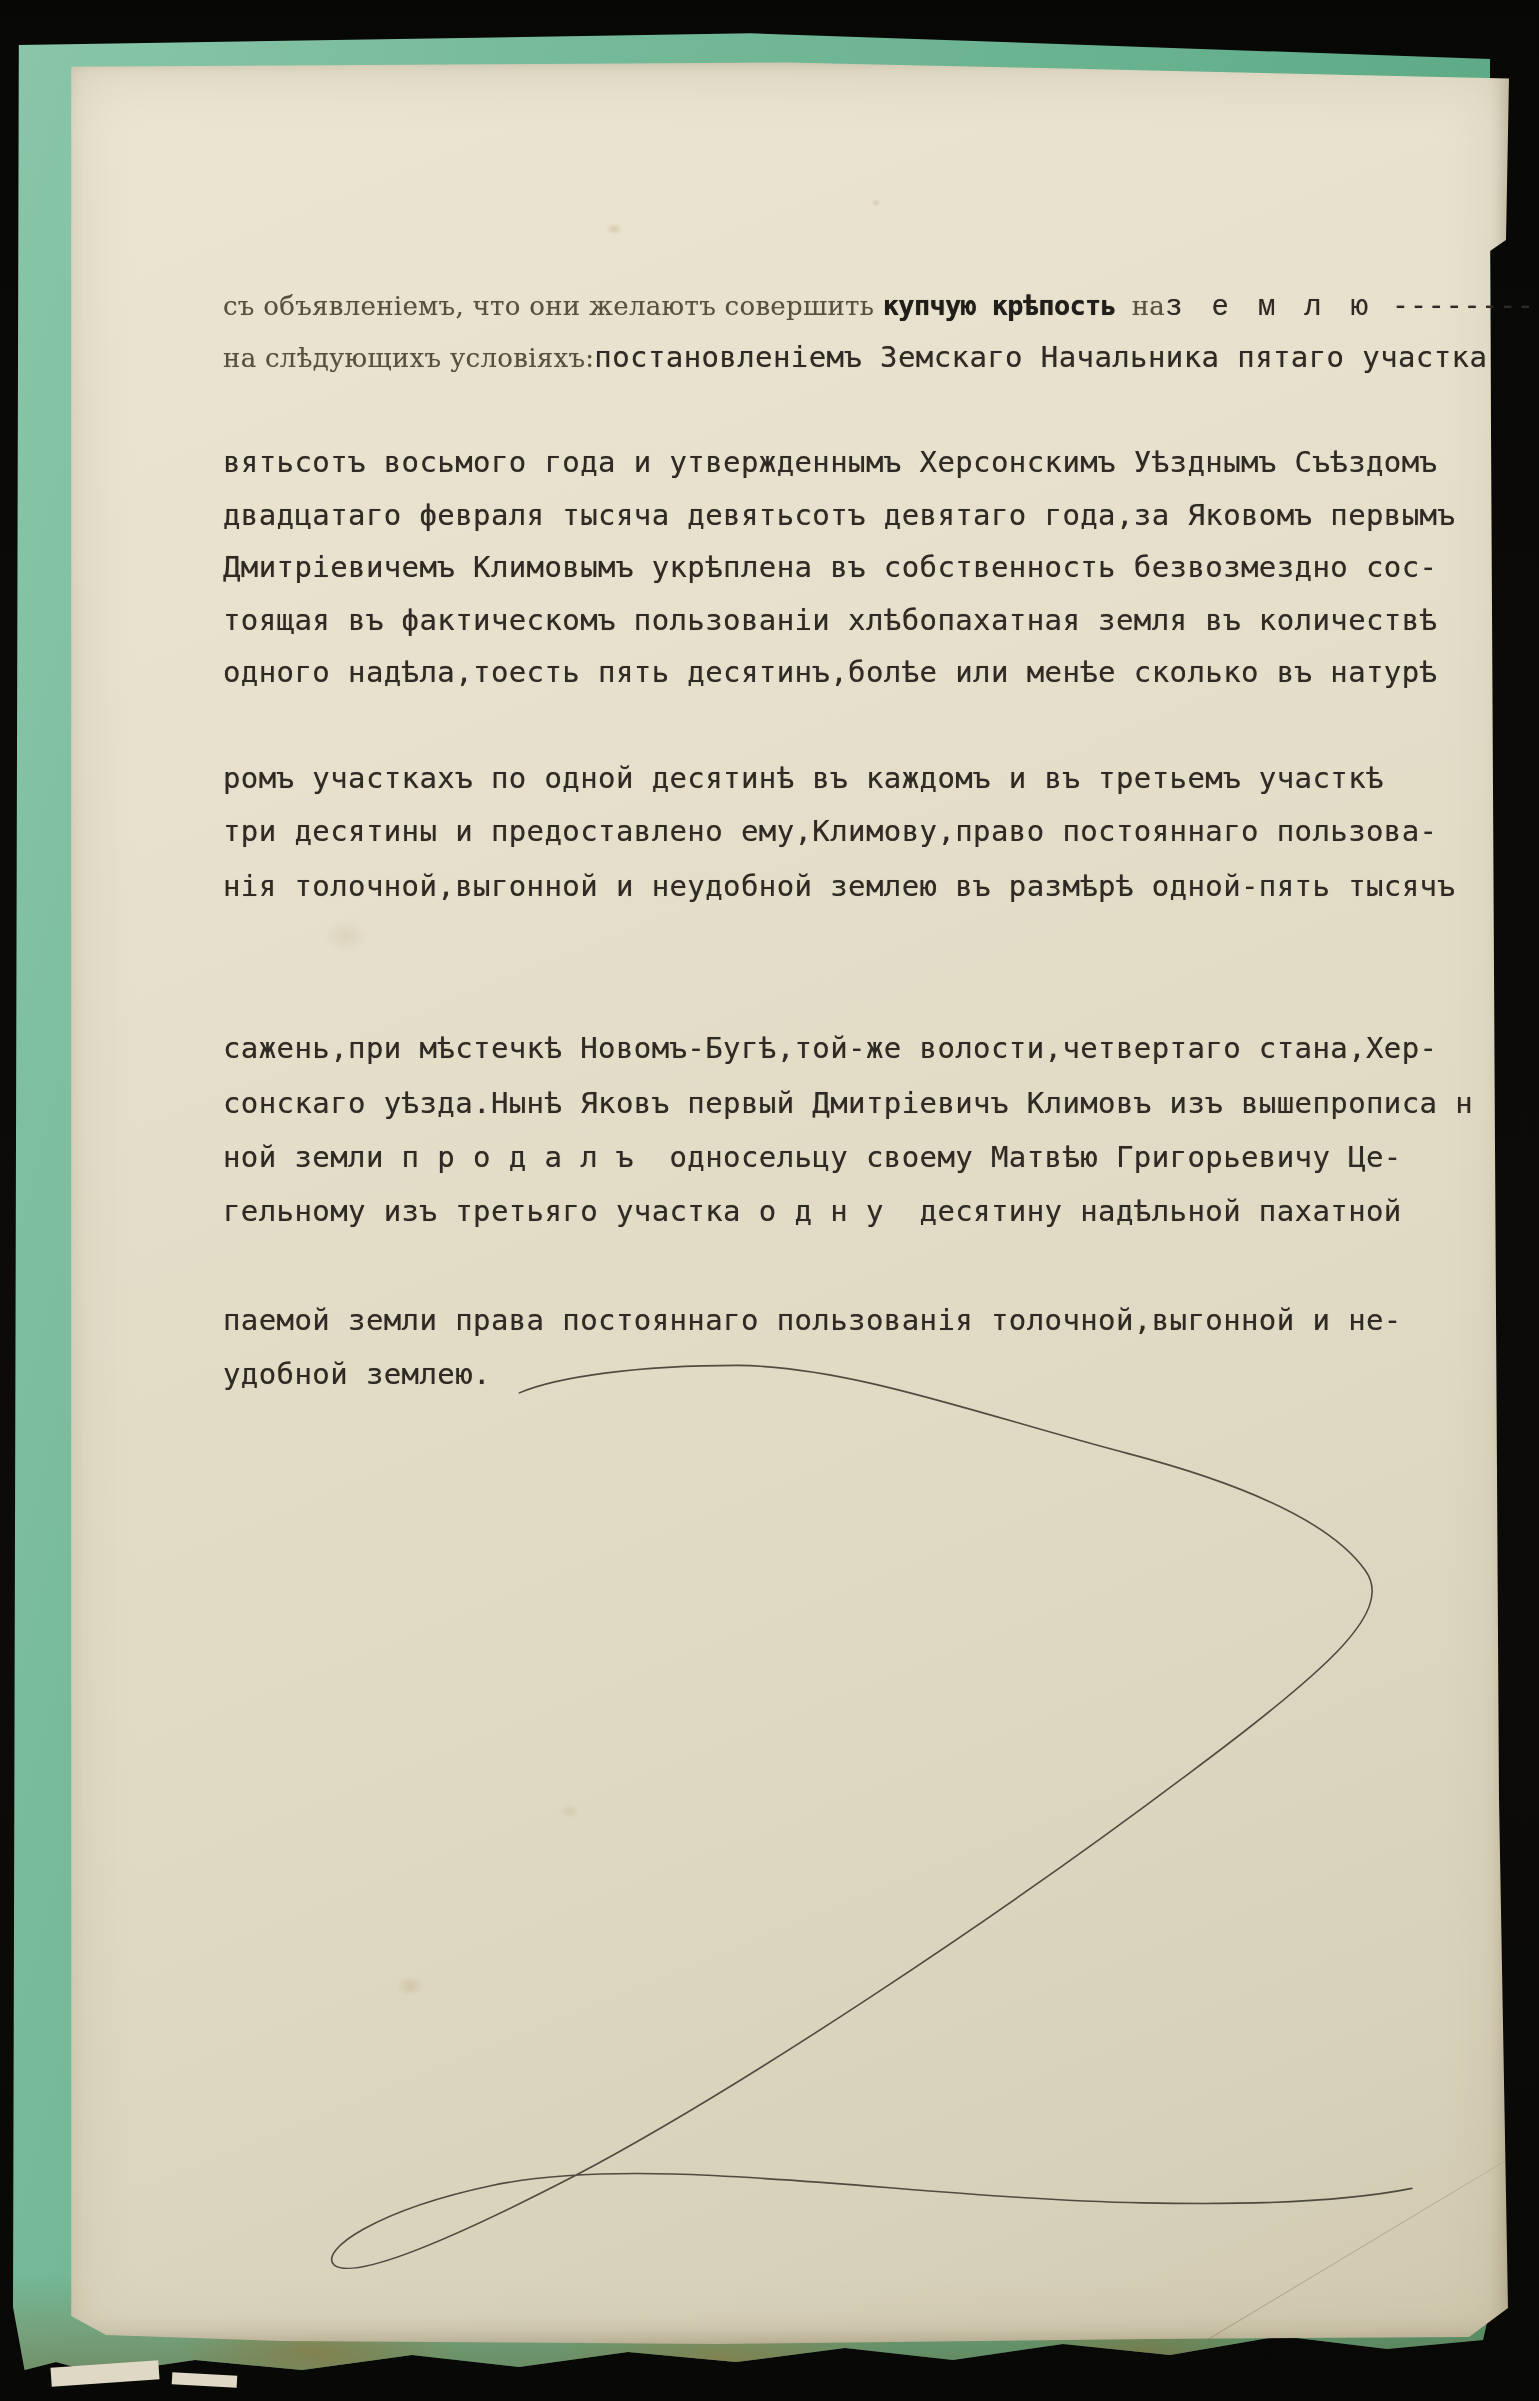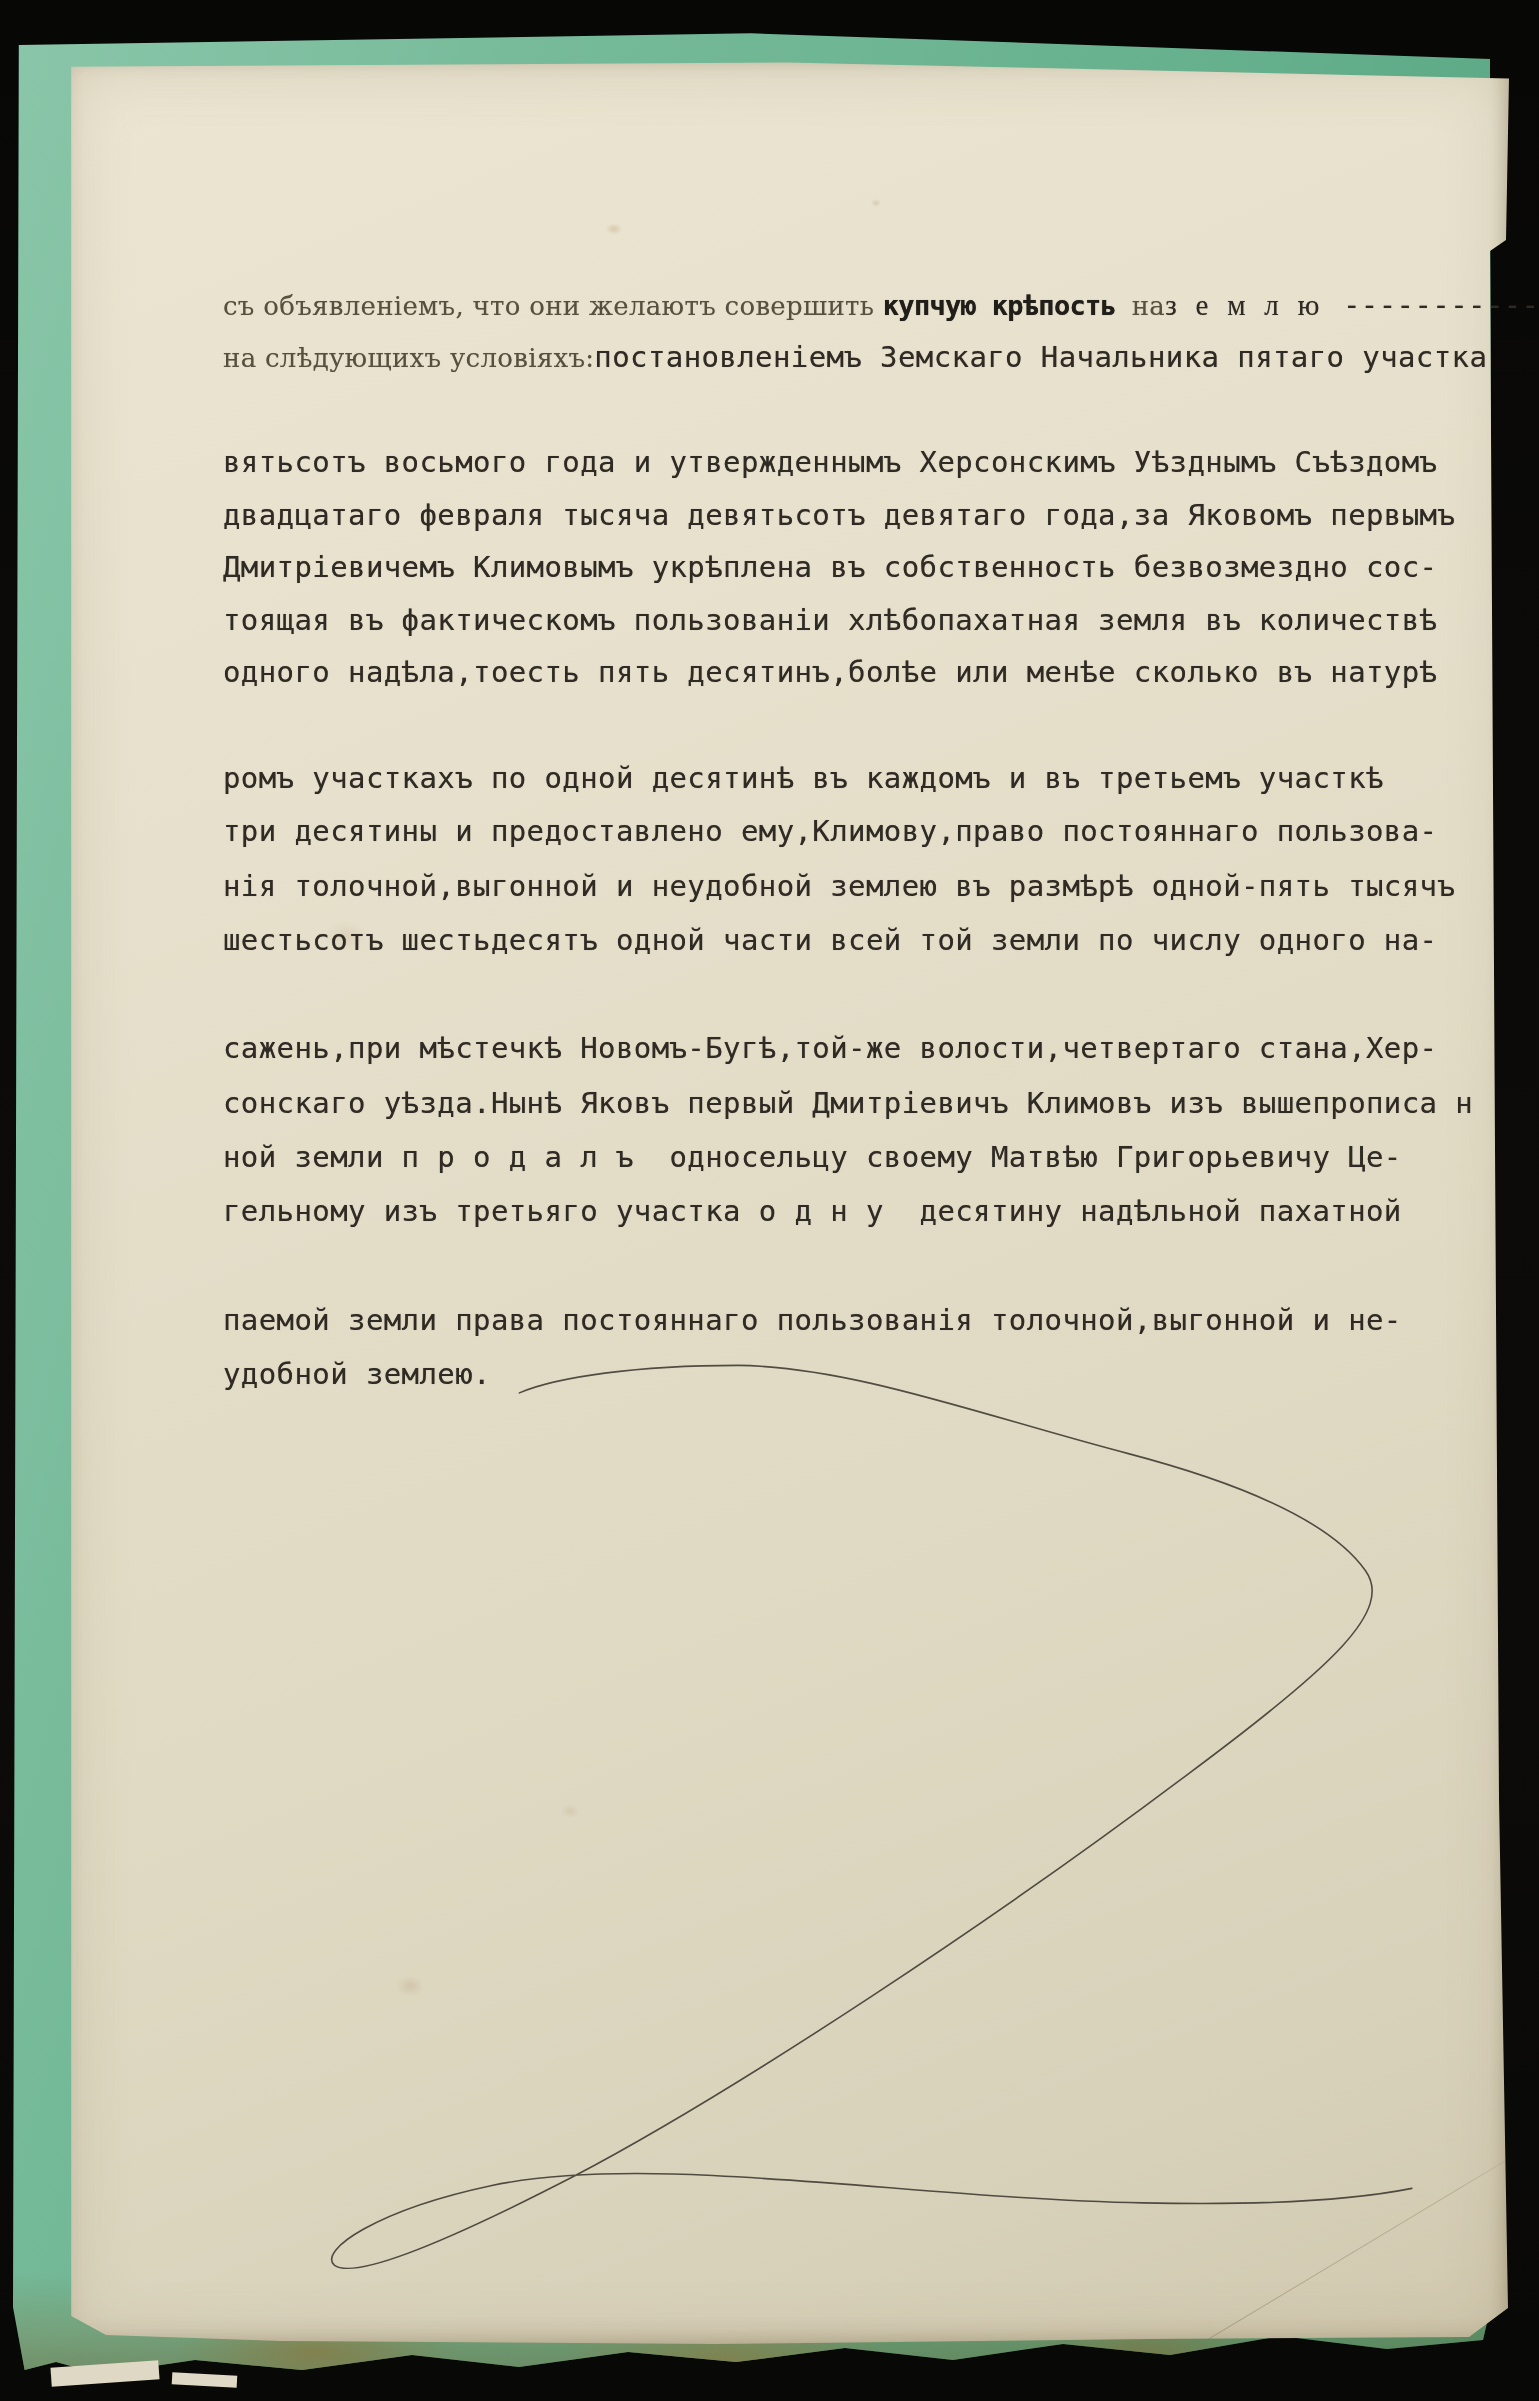--- a/index.html
+++ b/index.html
@@ -60,21 +60,21 @@
   .seg{vertical-align:baseline;}
   .seg.typed{
     font-family:"DejaVu Sans Mono",monospace;font-size:29px;letter-spacing:0.4px;
     color:#2f2b24;text-shadow:0 0 0.7px rgba(47,43,36,.55);
   }
   .seg.typed-bold{
     font-family:"DejaVu Sans Mono",monospace;font-size:27px;font-weight:bold;letter-spacing:-0.7px;
     color:#211e19;text-shadow:0 0 0.7px rgba(30,27,22,.8);
   }
   .seg.typed-wide{
-    font-family:Liberation Serif, serif;font-size:29px;letter-spacing:5.8px;
+    font-family:Liberation Mono, monospace;font-size:29px;letter-spacing:5.8px;
     color:#2f2b24;text-shadow:0 0 0.7px rgba(47,43,36,.55);text-align:center;
   }
   .seg.print{
     font-family:"DejaVu Serif",serif;font-size:26px;letter-spacing:0.3px;
     color:#57503f;text-shadow:0 0 0.7px rgba(87,80,63,.4);
   }
   .flourish{position:absolute;left:0;top:0;pointer-events:none;}
 </style>
 </head>
 <body>
@@ -91,21 +91,20 @@
       <div class="line" style="top: 286px;"><span class="seg print">съ объявленіемъ, что они желаютъ совершить </span><span class="seg typed-bold">купчую крѣпость </span><span class="seg print">на</span><span class="seg typed-wide">з е м л ю</span><span class="seg typed"> -----------</span></div>
       <div class="line" style="top: 338px;"><span class="seg print">на слѣдующихъ условіяхъ:</span><span class="seg typed">постановленіемъ Земскаго Начальника пятаго участка</span></div>
       <div class="line" style="top: 443px;"><span class="seg typed">вятьсотъ восьмого года и утвержденнымъ Херсонскимъ Уѣзднымъ Съѣздомъ</span></div>
       <div class="line" style="top: 496px;"><span class="seg typed">двадцатаго февраля тысяча девятьсотъ девятаго года,за Яковомъ первымъ</span></div>
       <div class="line" style="top: 548px;"><span class="seg typed">Дмитріевичемъ Климовымъ укрѣплена въ собственность безвозмездно сос-</span></div>
       <div class="line" style="top: 601px;"><span class="seg typed">тоящая въ фактическомъ пользованіи хлѣбопахатная земля въ количествѣ</span></div>
       <div class="line" style="top: 653px;"><span class="seg typed">одного надѣла,тоесть пять десятинъ,болѣе или менѣе сколько въ натурѣ</span></div>
       <div class="line" style="top: 759px;"><span class="seg typed">ромъ участкахъ по одной десятинѣ въ каждомъ и въ третьемъ участкѣ</span></div>
       <div class="line" style="top: 812px;"><span class="seg typed">три десятины и предоставлено ему,Климову,право постояннаго пользова-</span></div>
       <div class="line" style="top: 867px;"><span class="seg typed">нія толочной,выгонной и неудобной землею въ размѣрѣ одной-пять тысячъ</span></div>
-      <div class="line" style="top: 921px;"><span class="seg typed">шестьсотъ шестьдесятъ одной части всей той земли по числу одного на-</span></div>
       <div class="line" style="top: 1029px;"><span class="seg typed">сажень,при мѣстечкѣ Новомъ-Бугѣ,той-же волости,четвертаго стана,Хер-</span></div>
       <div class="line" style="top: 1084px;"><span class="seg typed">сонскаго уѣзда.Нынѣ Яковъ первый Дмитріевичъ Климовъ изъ вышепрописа н</span></div>
       <div class="line" style="top: 1138px;"><span class="seg typed">ной земли п р о д а л ъ  односельцу своему Матвѣю Григорьевичу Це-</span></div>
       <div class="line" style="top: 1192px;"><span class="seg typed">гельному изъ третьяго участка о д н у  десятину надѣльной пахатной</span></div>
       <div class="line" style="top: 1301px;"><span class="seg typed">паемой земли права постояннаго пользованія толочной,выгонной и не-</span></div>
       <div class="line" style="top: 1355px;"><span class="seg typed">удобной землею.</span></div>
     </div>
 
   <svg class="flourish" width="1540" height="2401" viewBox="0 0 2129 3320">
     <path d="M 718 1926

